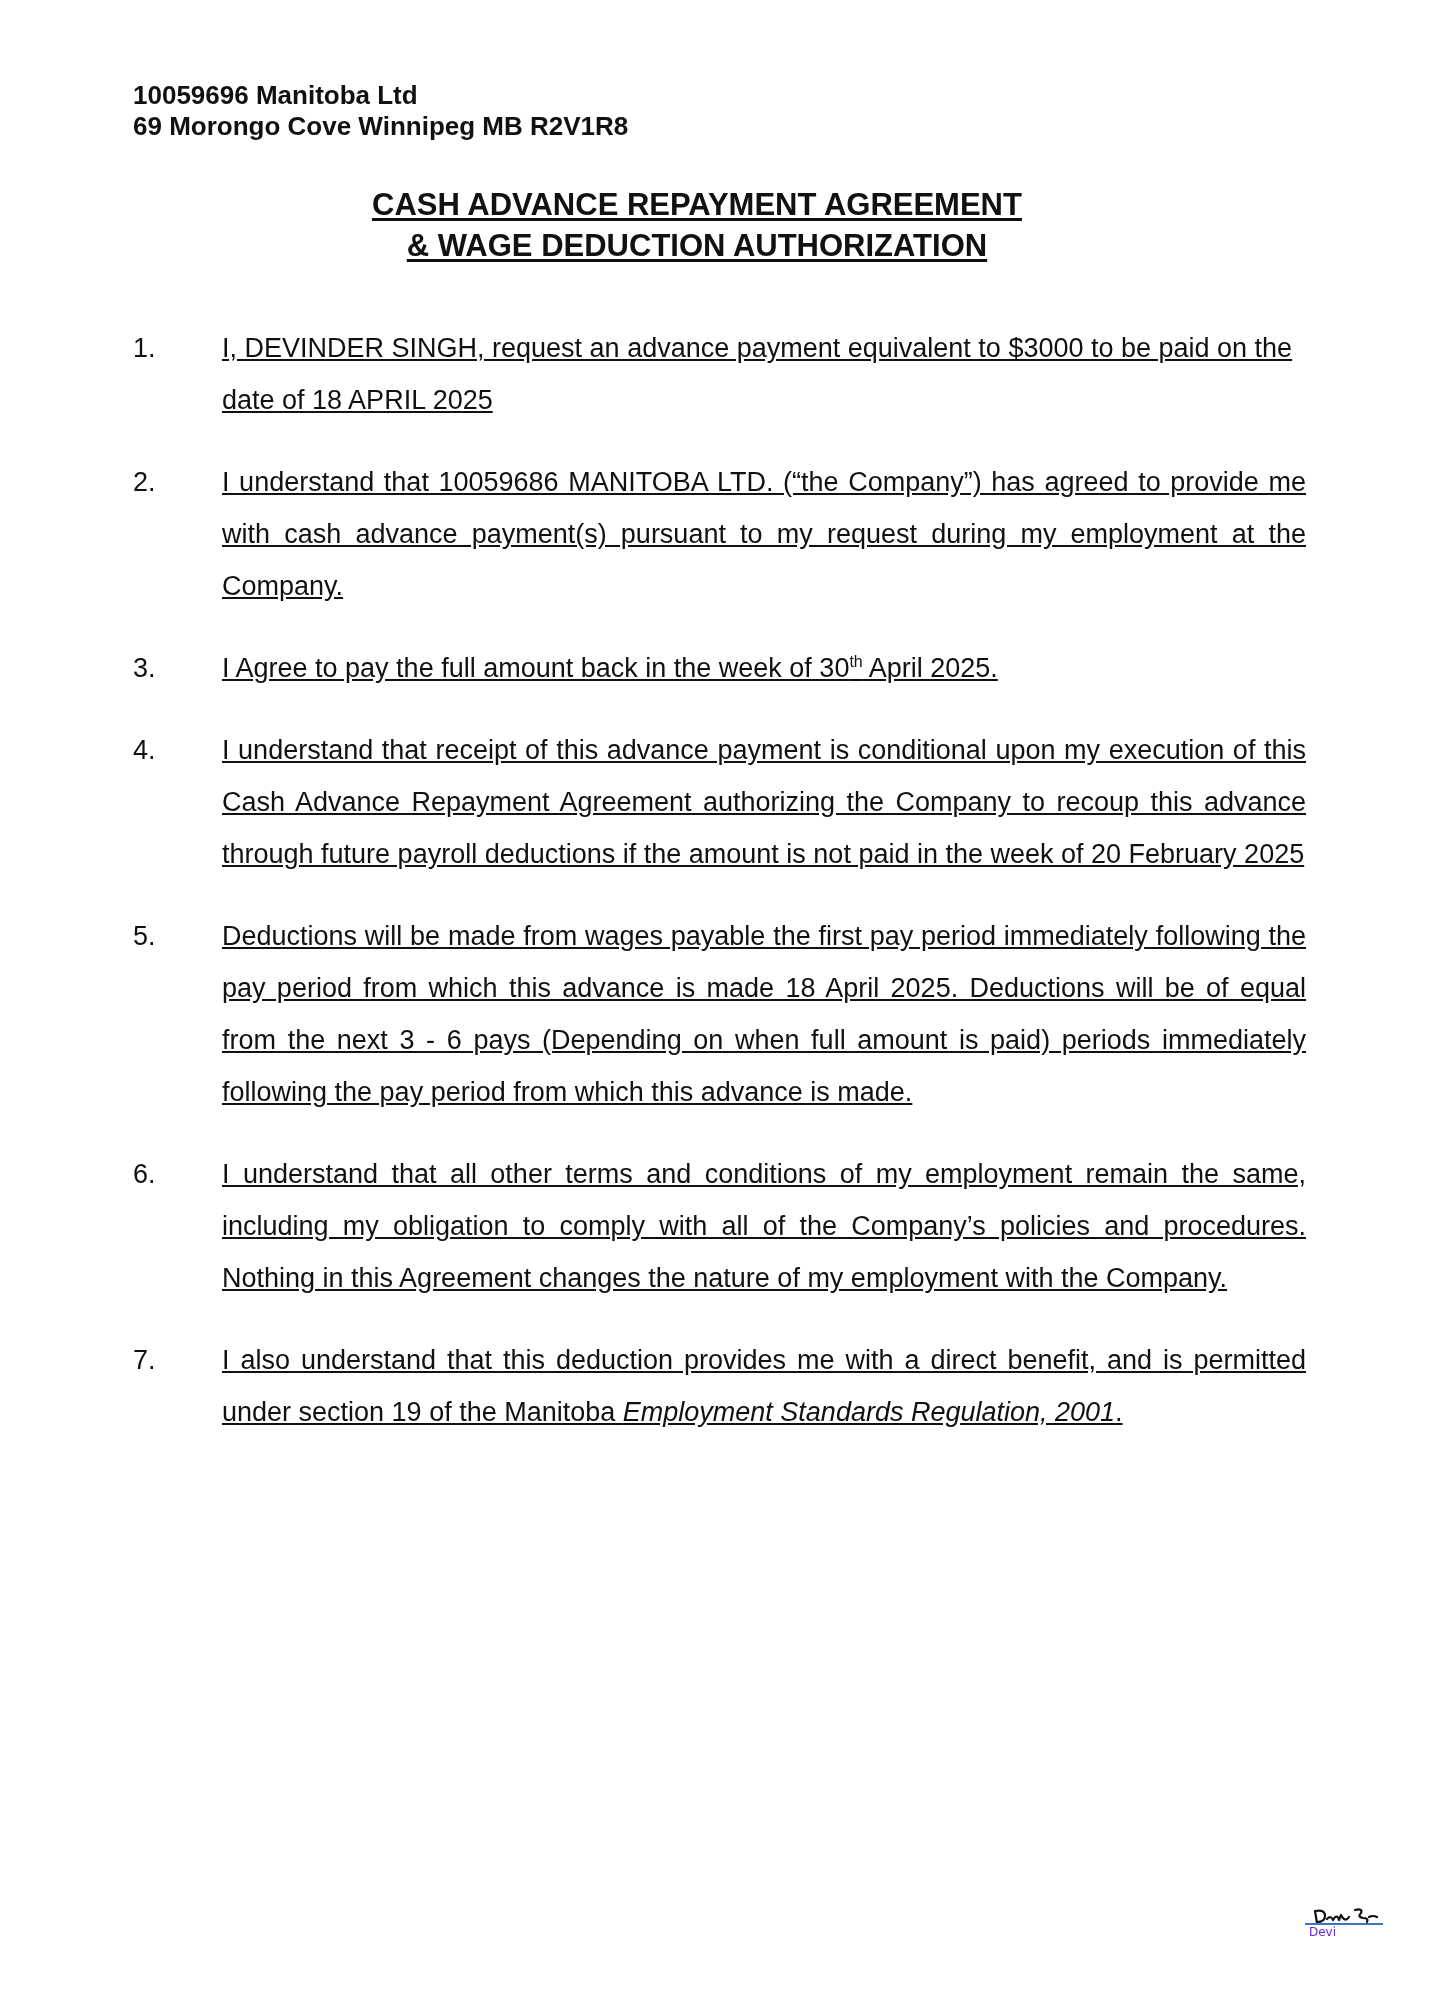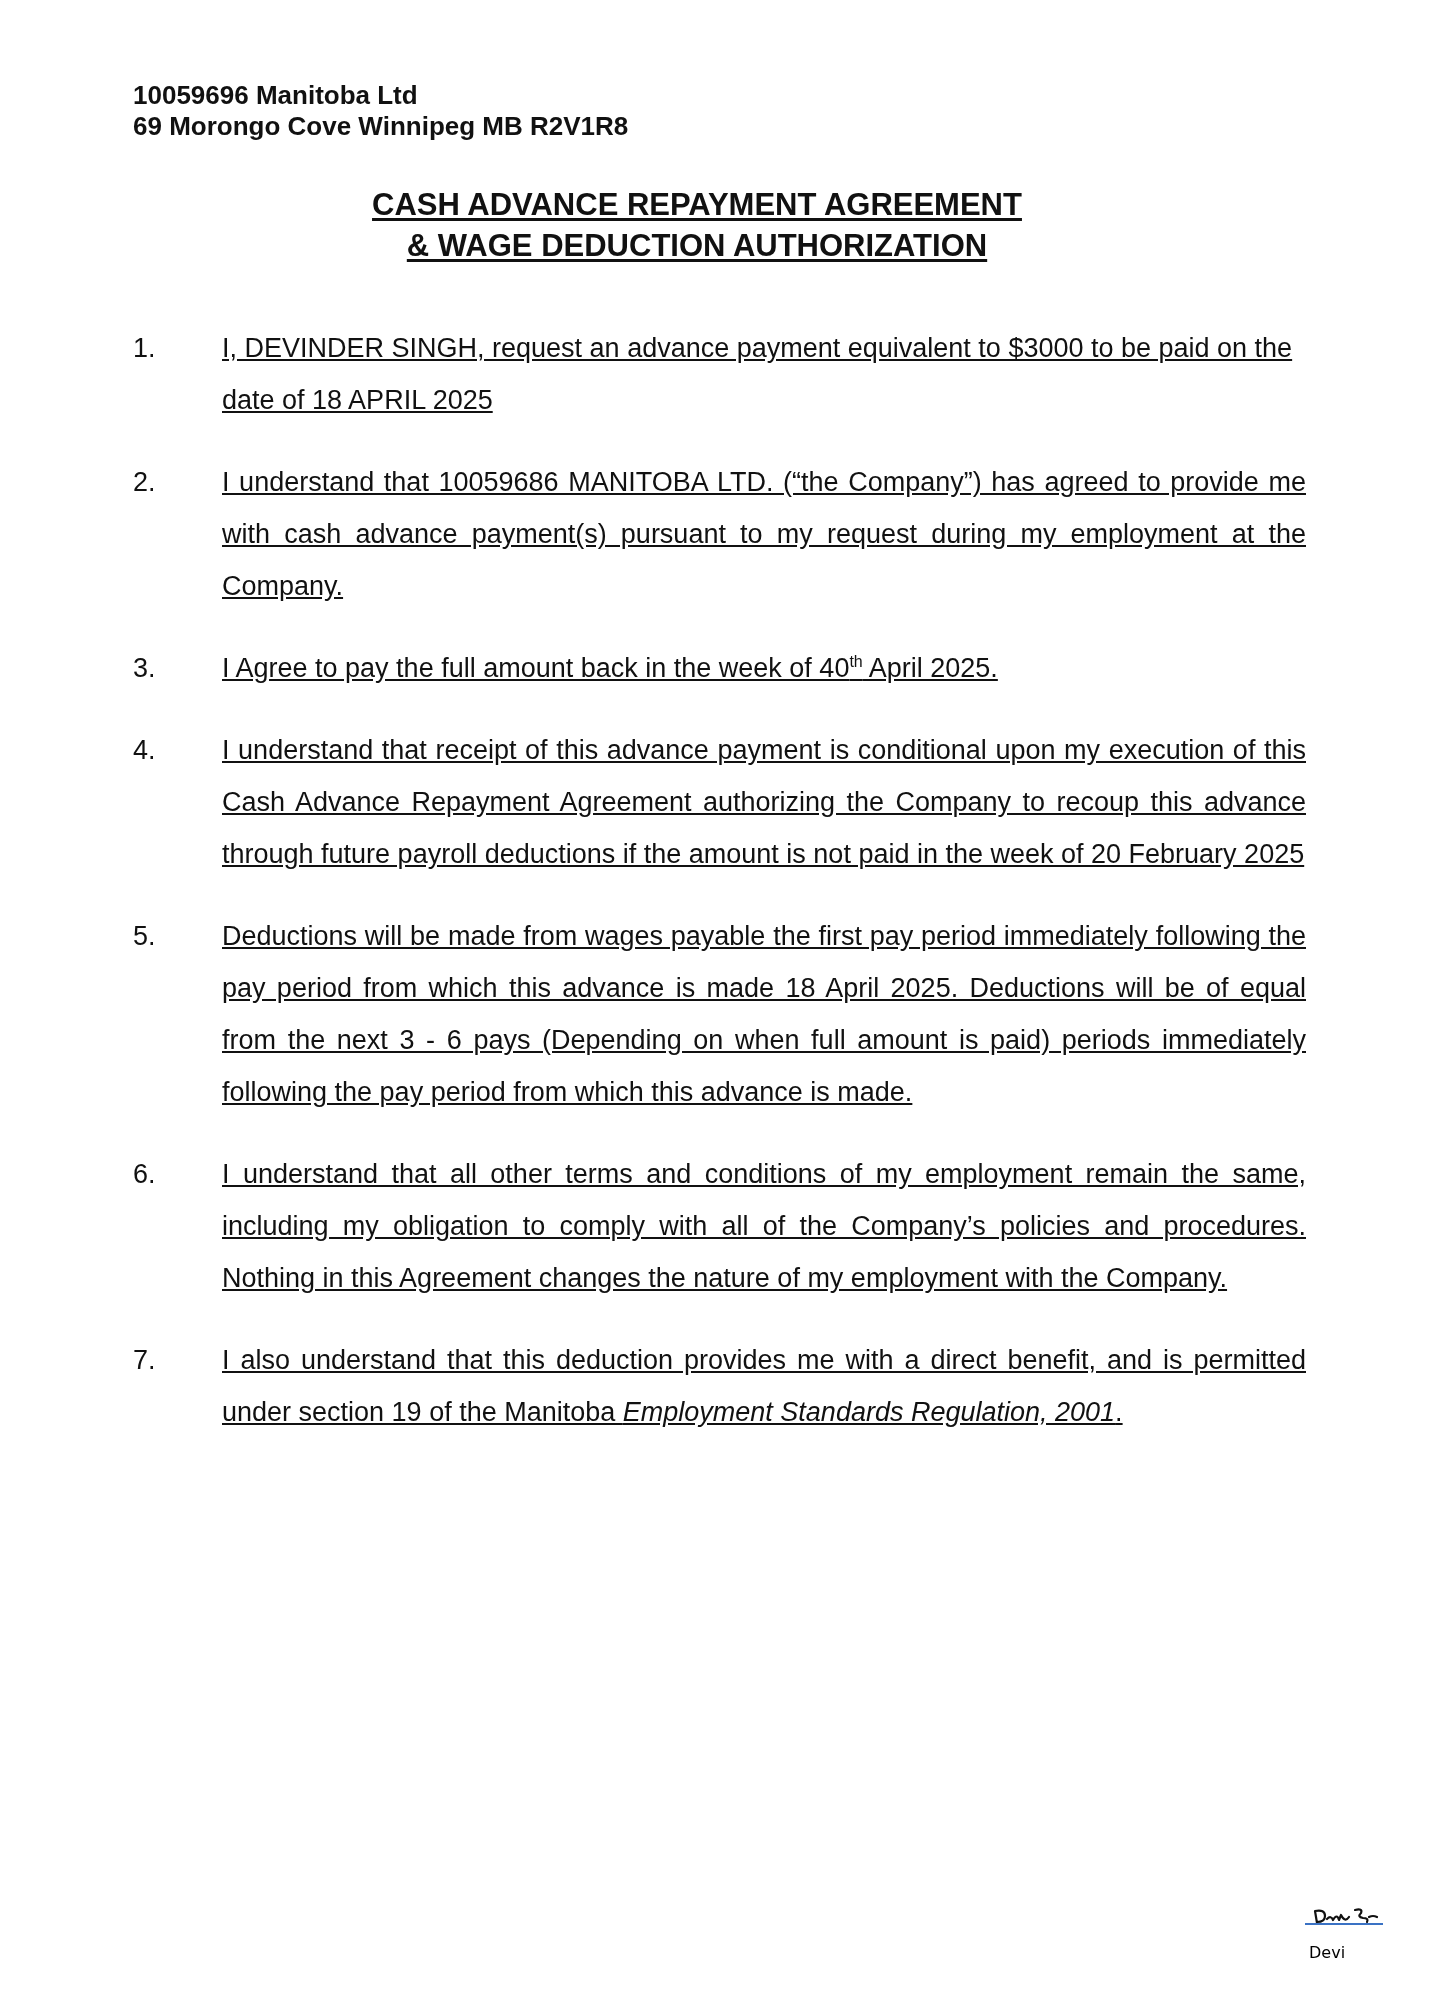--- a/index.html
+++ b/index.html
@@ -82,23 +82,23 @@
       position: absolute;
       left: 0;
       top: 20px;
       width: 78px;
       height: 2px;
       background: #3a72c4;
     }
     .signature-name {
       position: absolute;
       left: 4px;
-      top: 40px;
-      font-size: 16px;
-      color: #000000;
+      top: 22px;
+      font-size: 12px;
+      color: #6d28d9;
       font-family: "DejaVu Sans", sans-serif;
     }
     .signature-scribble {
       position: absolute;
       left: 6px;
       top: 2px;
     }
   </style>
 </head>
 <body>
@@ -117,21 +117,21 @@
   <li class="clause">
     <span class="clause-number">1.</span>
     <span class="clause-text left">I, DEVINDER SINGH, request an advance payment equivalent to $3000 to be paid on the date of 18 APRIL 2025</span>
   </li>
   <li class="clause">
     <span class="clause-number">2.</span>
     <span class="clause-text">I understand that 10059686 MANITOBA LTD. (“the Company”) has agreed to provide me with cash advance payment(s) pursuant to my request during my employment at the Company.</span>
   </li>
   <li class="clause">
     <span class="clause-number">3.</span>
-    <span class="clause-text left"><span>I Agree to pay the full amount back in the week of 40</span><sup>th</sup><span> April 2025.</span></span>
+    <span class="clause-text left"><span>I Agree to pay the full amount back in the week of 30</span><sup>th</sup><span> April 2025.</span></span>
   </li>
   <li class="clause">
     <span class="clause-number">4.</span>
     <span class="clause-text">I understand that receipt of this advance payment is conditional upon my execution of this Cash Advance Repayment Agreement authorizing the Company to recoup this advance through future payroll deductions if the amount is not paid in the week of 20 February 2025</span>
   </li>
   <li class="clause">
     <span class="clause-number">5.</span>
     <span class="clause-text">Deductions will be made from wages payable the first pay period immediately following the pay period from which this advance is made 18 April 2025. Deductions will be of equal from the next 3 - 6 pays (Depending on when full amount is paid) periods immediately following the pay period from which this advance is made.</span>
   </li>
   <li class="clause">

